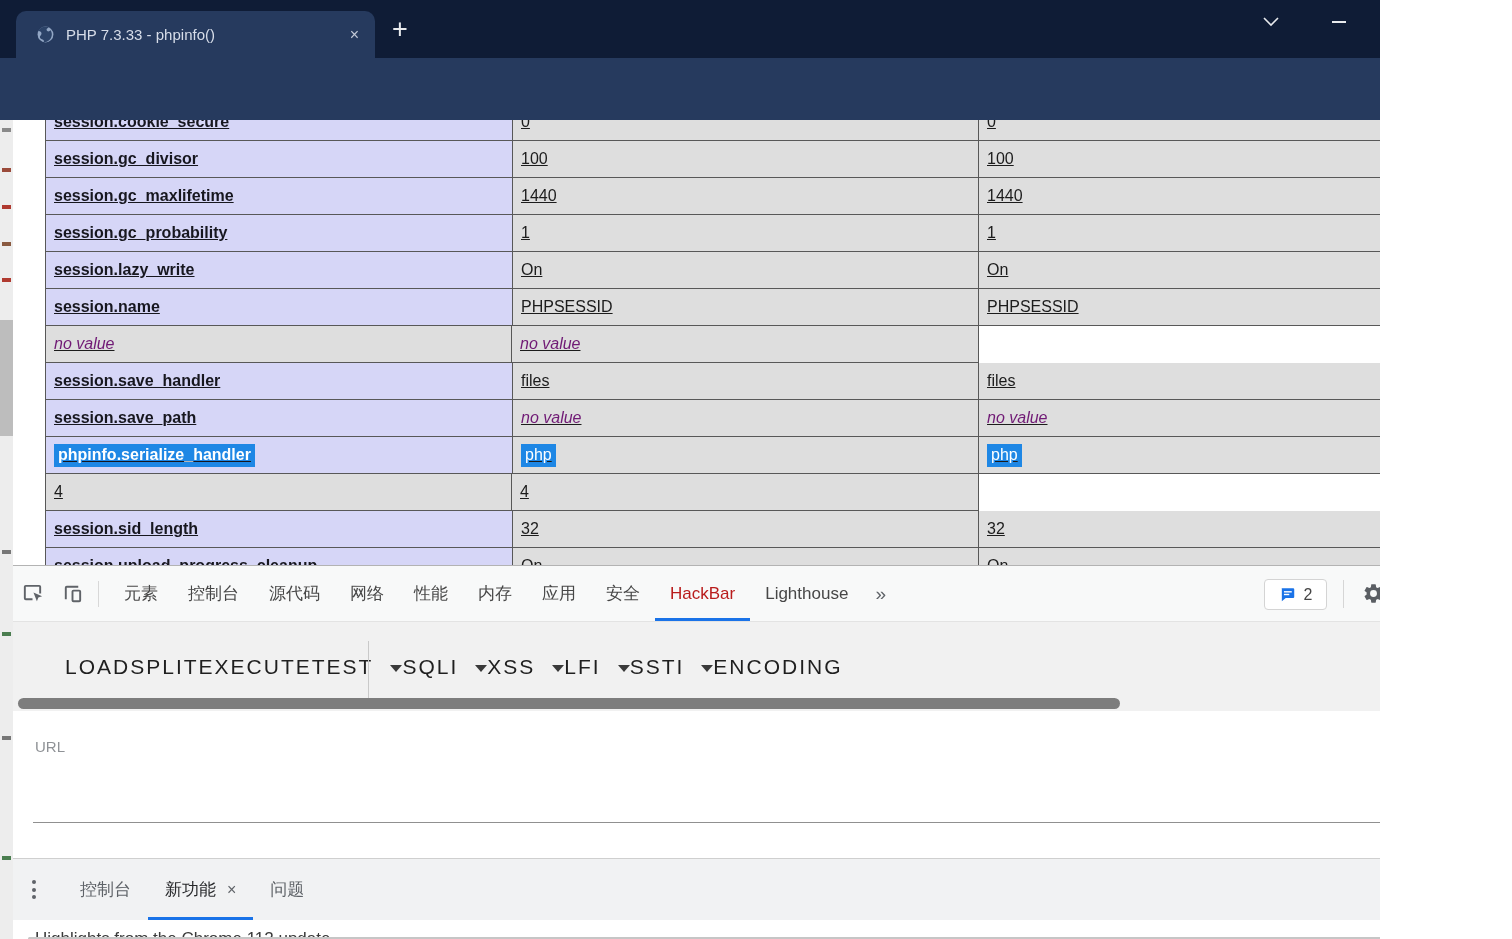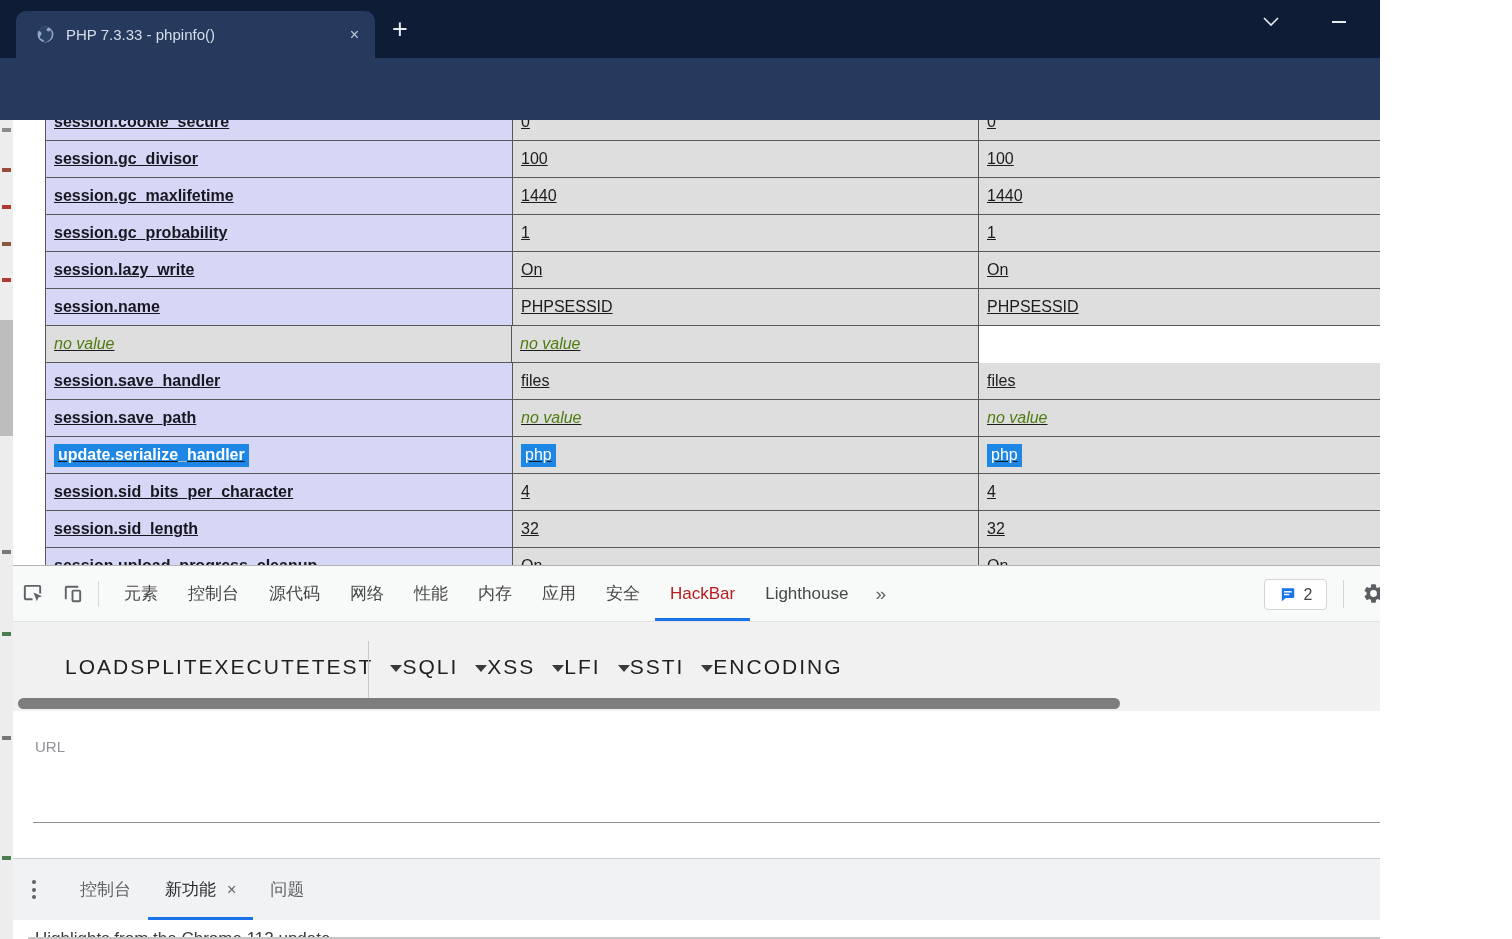--- a/index.html
+++ b/index.html
@@ -49,21 +49,21 @@
 
   
   .content { position:absolute; left:0; top:120px; width:1512px; height:445px; background:#fff; overflow:hidden; }
   .php-table { position:absolute; left:45px; top:-16px; width:1401px; border-left:1px solid #585858; }
   .prow { display:flex; height:37px; }
   .cell { border-right:1px solid #585858; border-bottom:1px solid #585858; padding-left:8px;
           display:flex; align-items:center; font-size:16px; overflow:hidden; white-space:nowrap;text-decoration:underline; }
   .c1 { width:467px; background:#d6d6f7; font-weight:bold; color:#17171f; }
   .c2 { width:466px; background:#dedede; color:#1c1c1c; }
   .c3 { width:467px; background:#dedede; color:#1c1c1c; }
-  .prow.empty .c2 span, .prow.empty .c3 span { font-style:italic; color:#4d7c0f;text-align:center; }
+  .prow.empty .c2 span, .prow.empty .c3 span { font-style:italic; color:#701a75;text-align:center; }
   .prow.selected .cell span { background:#1e87e5; color:#fff; padding:2px 4px 3px 4px; }
 
   
   .vscroll { position:absolute; left:1488px; top:0; width:24px; height:445px; background:#fafafa; border-left:1px solid #ededed; }
   .tri-up { position:absolute; left:6px; top:11px; width:0; height:0;
             border-left:6px solid transparent; border-right:6px solid transparent; border-bottom:8px solid #4d4d4d; }
   .tri-down { position:absolute; left:6px; top:411px; width:0; height:0;
             border-left:6px solid transparent; border-right:6px solid transparent; border-top:8px solid #4d4d4d; }
   .vthumb { position:absolute; left:3px; top:268px; width:17px; height:33px; background:#c9c9c9; }
 
@@ -307,34 +307,31 @@
           <div class="cell c2">
             <span>no value</span>
           </div>
           <div class="cell c3">
             <span>no value</span>
           </div>
         </div>
 
         <div class="prow selected">
           <div class="cell c1">
-            <span>update.serialize_handler</span>
+            <span>phpinfo.serialize_handler</span>
           </div>
           <div class="cell c2">
             <span>php</span>
           </div>
           <div class="cell c3">
             <span>php</span>
           </div>
         </div>
 
         <div class="prow">
-          <div class="cell c1">
-            <span>session.sid_bits_per_character</span>
-          </div>
           <div class="cell c2">
             <span>4</span>
           </div>
           <div class="cell c3">
             <span>4</span>
           </div>
         </div>
 
         <div class="prow">
           <div class="cell c1">

